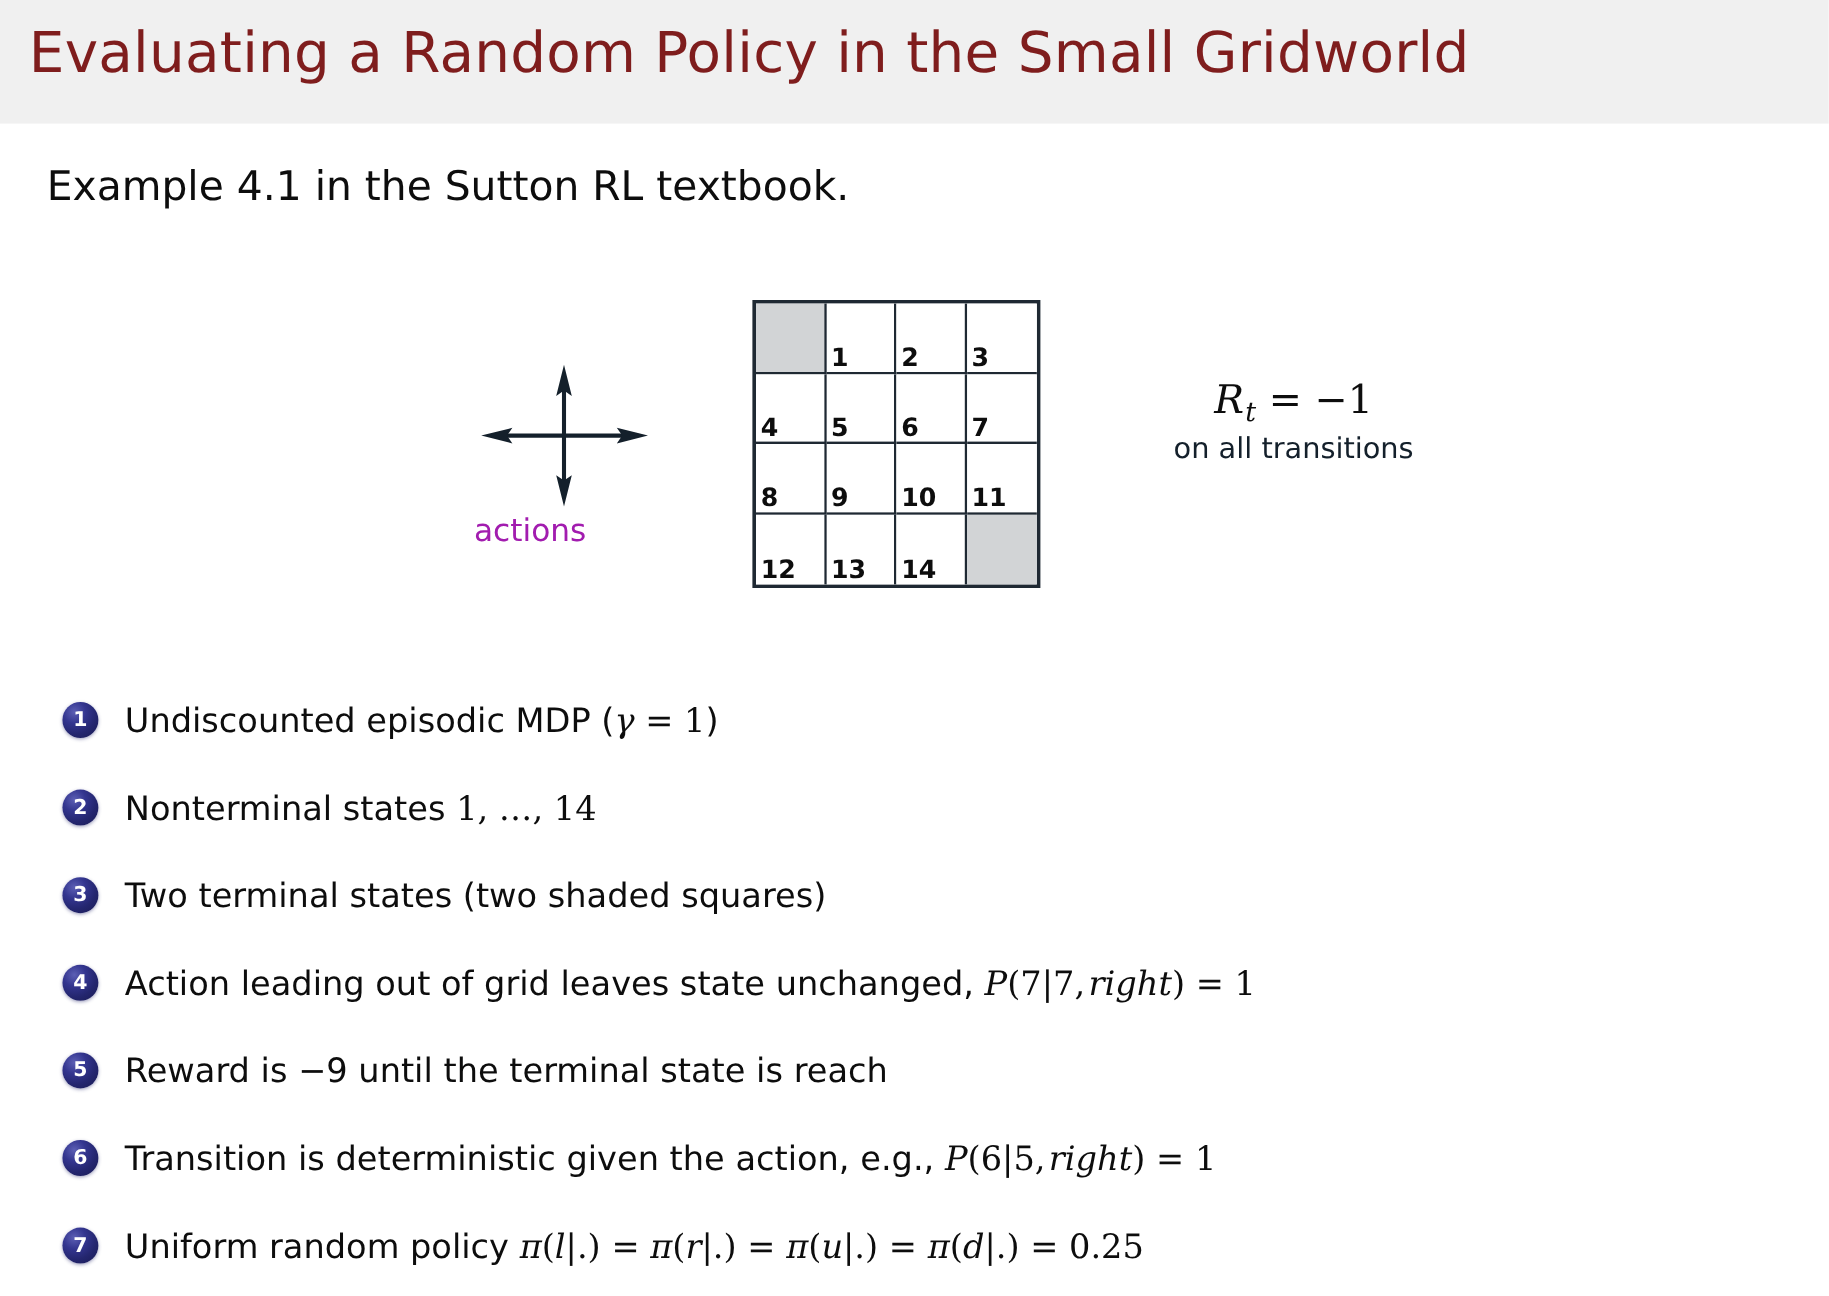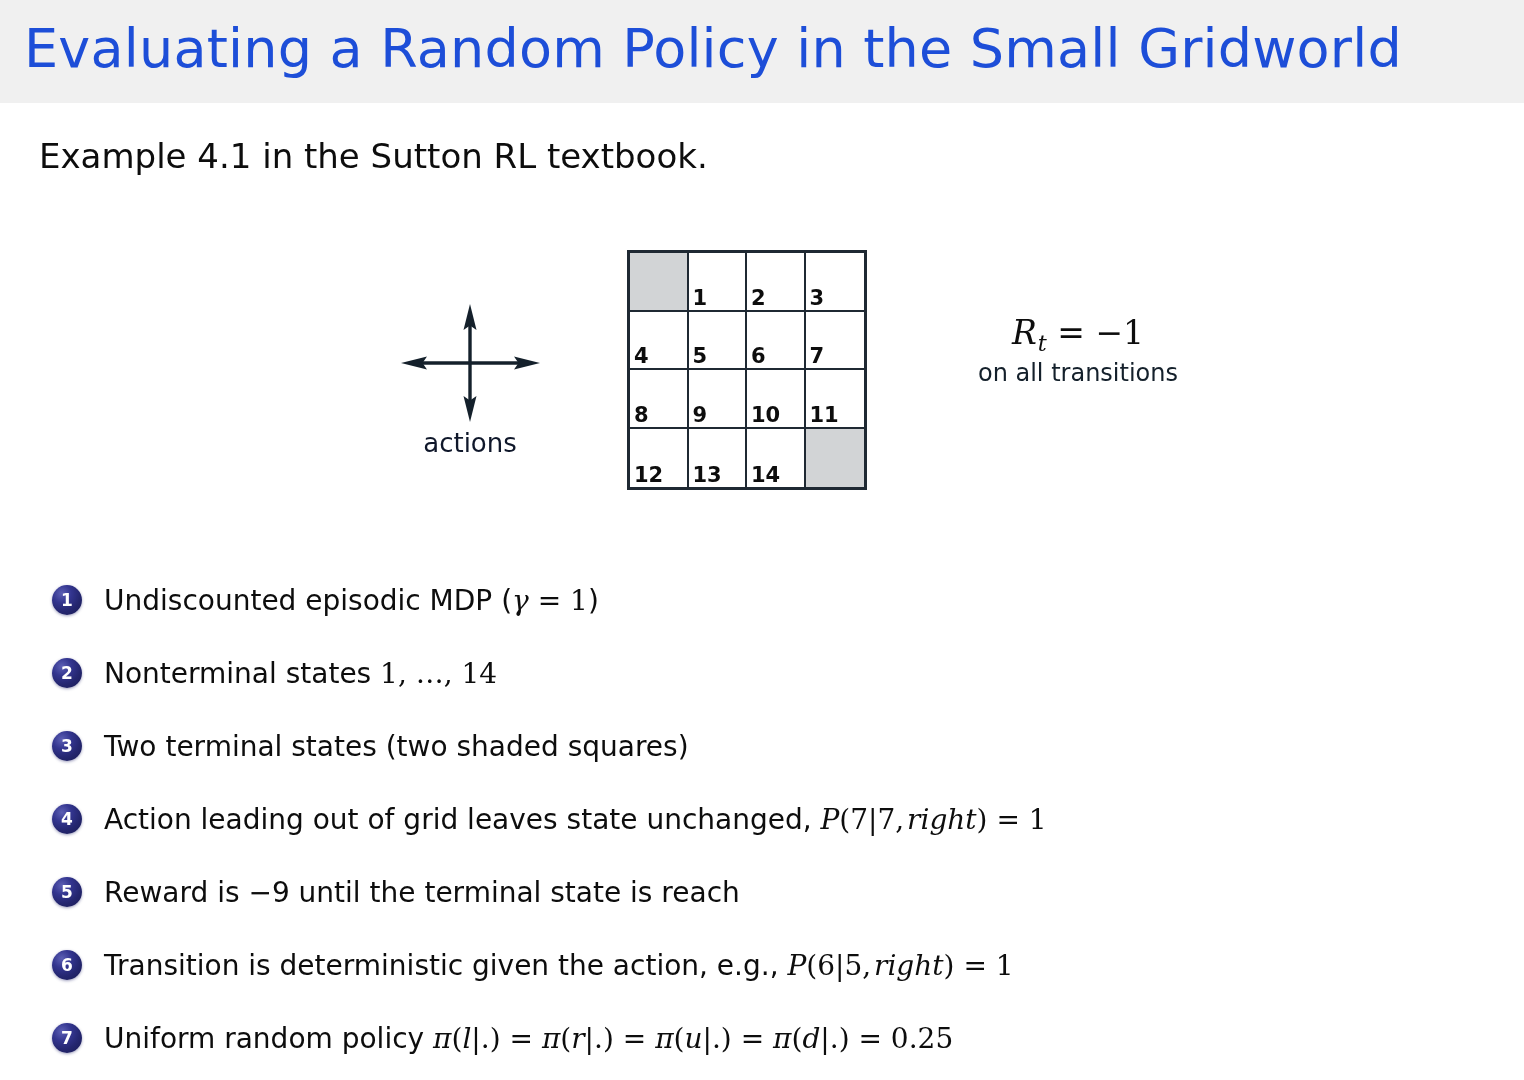--- a/index.html
+++ b/index.html
@@ -25,24 +25,24 @@
     width: 1524px;
     height: 103px;
     background: #f0f0f0;
     box-sizing: border-box;
   }
   #slide-title {
     position: absolute;
     left: 24px;
     top: 17px;
     font-family: "DejaVu Sans", sans-serif;
-    font-size: 54px;
+    font-size: 47px;
     font-weight: 400;
     letter-spacing: 0.2px;
-    color: #1d4ed8;
+    color: #7f1d1d;
     white-space: nowrap;
   }
 
   
   #intro-line {
     position: absolute;
     left: 39px;
     top: 136px;
     font-family: "DejaVu Sans", sans-serif;
     font-size: 34px;
@@ -70,24 +70,23 @@
   #actions-cross {
     position: absolute;
     left: 0;
     top: 0;
   }
   #actions-label {
     position: absolute;
     left: 0;
     top: 128px;
     width: 150px;
-    text-align: center;
     font-family: "DejaVu Sans", sans-serif;
     font-size: 26px;
-    color: #0f172a;
+    color: #a21caf;
   }
 
   
   #gridworld {
     position: absolute;
     left: 627px;
     top: 20px;
     width: 240px;
     height: 240px;
     border: 3px solid #1f2933;

